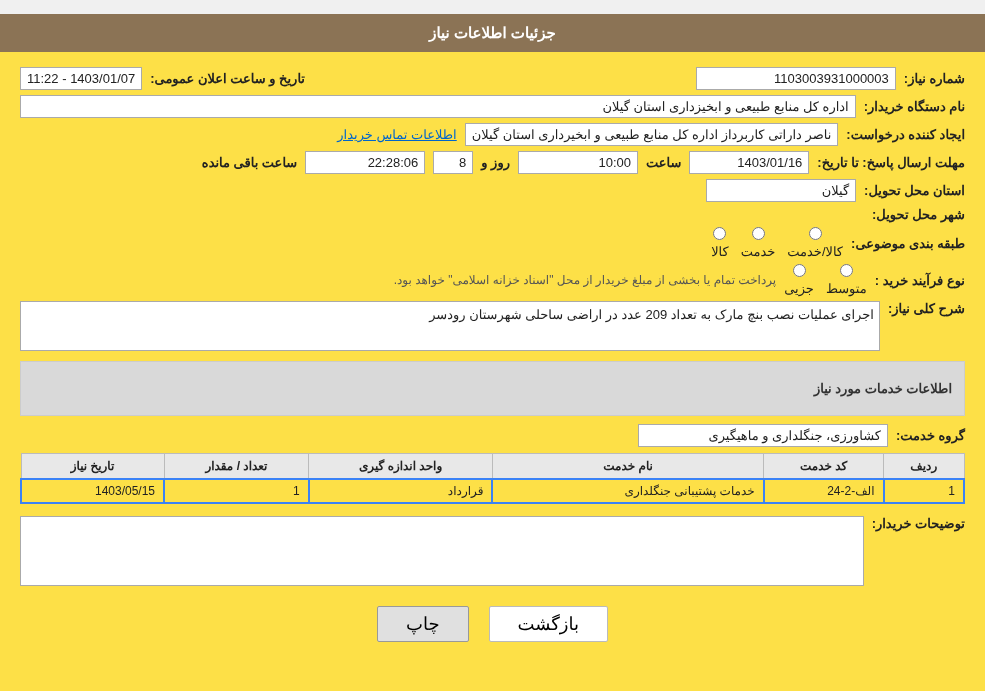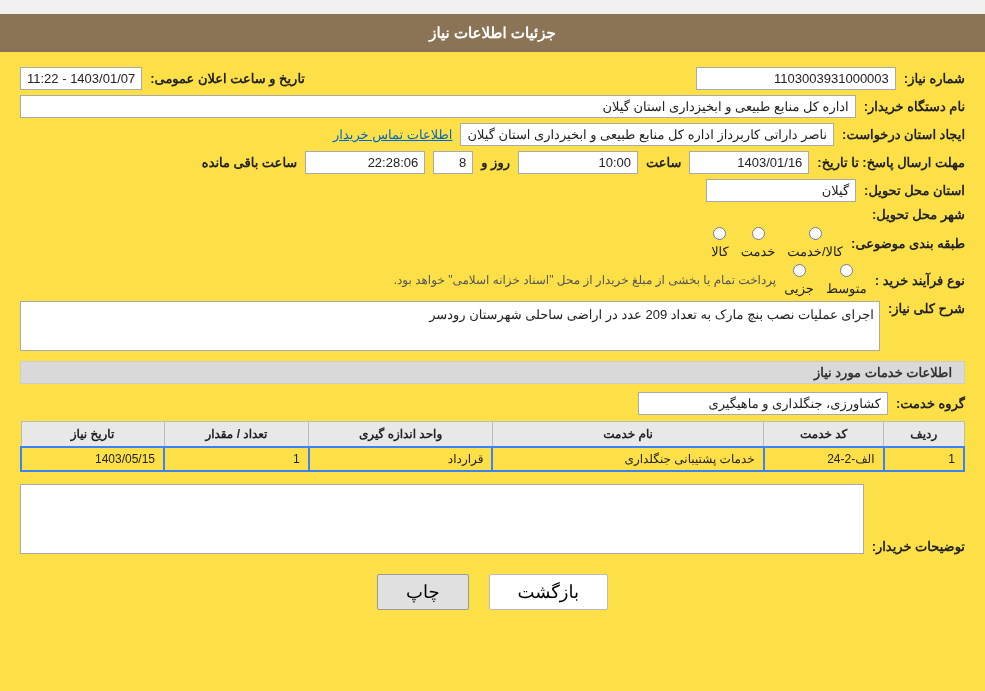--- a/index.html
+++ b/index.html
@@ -24,21 +24,21 @@
       font-size: 15px;
       font-weight: bold;
     }
     .main-content {
       padding: 15px 20px;
     }
     .section-title {
       background: #d9d9d9;
       color: #333;
       font-weight: bold;
-      padding: 3px 12px;
+      padding: 19px 12px;
       margin: 10px 0 8px 0;
       font-size: 13px;
       border: 1px solid #ccc;
     }
     .input-box {
       border: 1px solid #aaa;
       background: #fff;
       padding: 3px 6px;
       min-height: 22px;
       display: inline-block;
@@ -149,21 +149,21 @@
       <span class="shrink-label">تاریخ و ساعت اعلان عمومی:</span>
       <span class="input-box">1403/01/07 - 11:22</span>
     </div>
 
     <div class="field-row">
       <span class="shrink-label">نام دستگاه خریدار:</span>
       <span class="input-box grow-field" style="min-width:400px;">اداره کل منابع طبیعی و ابخیزداری استان گیلان</span>
     </div>
 
     <div class="field-row">
-      <span class="shrink-label">ایجاد استان درخواست:</span>
+      <span class="shrink-label">ایجاد کننده درخواست:</span>
       <span class="input-box" style="min-width:320px;">ناصر  داراتی کاربرداز اداره کل منابع طبیعی و ابخیرداری استان گیلان</span>
       <span class="link-text">اطلاعات تماس خریدار</span>
     </div>
 
     <div class="field-row">
       <span class="shrink-label">مهلت ارسال پاسخ: تا تاریخ:</span>
       <span class="input-box">1403/01/16</span>
       <span class="shrink-label">ساعت</span>
       <span class="input-box">10:00</span>
       <span class="shrink-label">روز و</span>
@@ -244,21 +244,21 @@
             <td>1</td>
             <td>الف-2-24</td>
             <td>خدمات پشتیبانی جنگلداری</td>
             <td>قرارداد</td>
             <td>1</td>
             <td>1403/05/15</td>
           </tr>
         </tbody>
     </table>
 
-    <div class="field-row" style="align-items:flex-end; margin-top:12px;">
+    <div class="field-row" style="align-items:flex-start; margin-top:12px;">
       <span class="shrink-label">توضیحات خریدار:</span>
       <textarea class="textarea-box grow-field" style=""></textarea>
     </div>
 
     <div class="button-row">
       <button class="btn btn-back">بازگشت</button>
       <button class="btn btn-print">چاپ</button>
     </div>
 
   </div>

